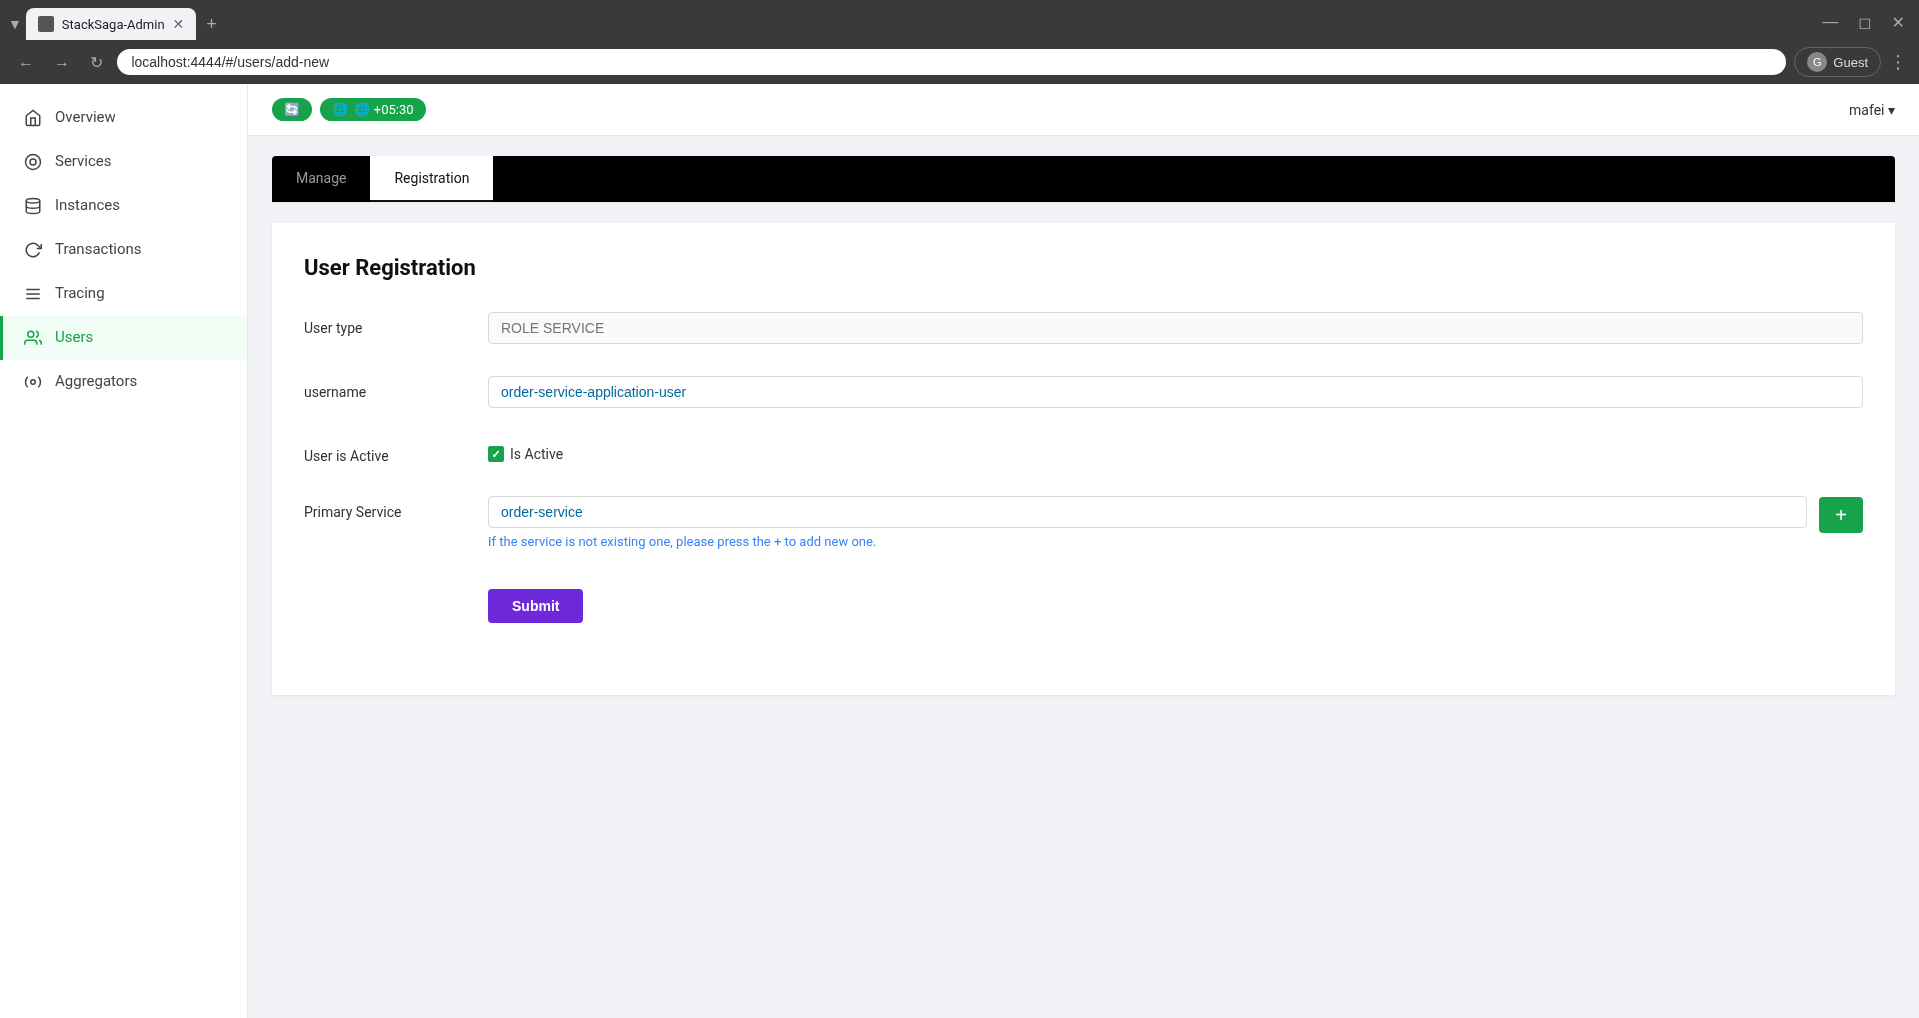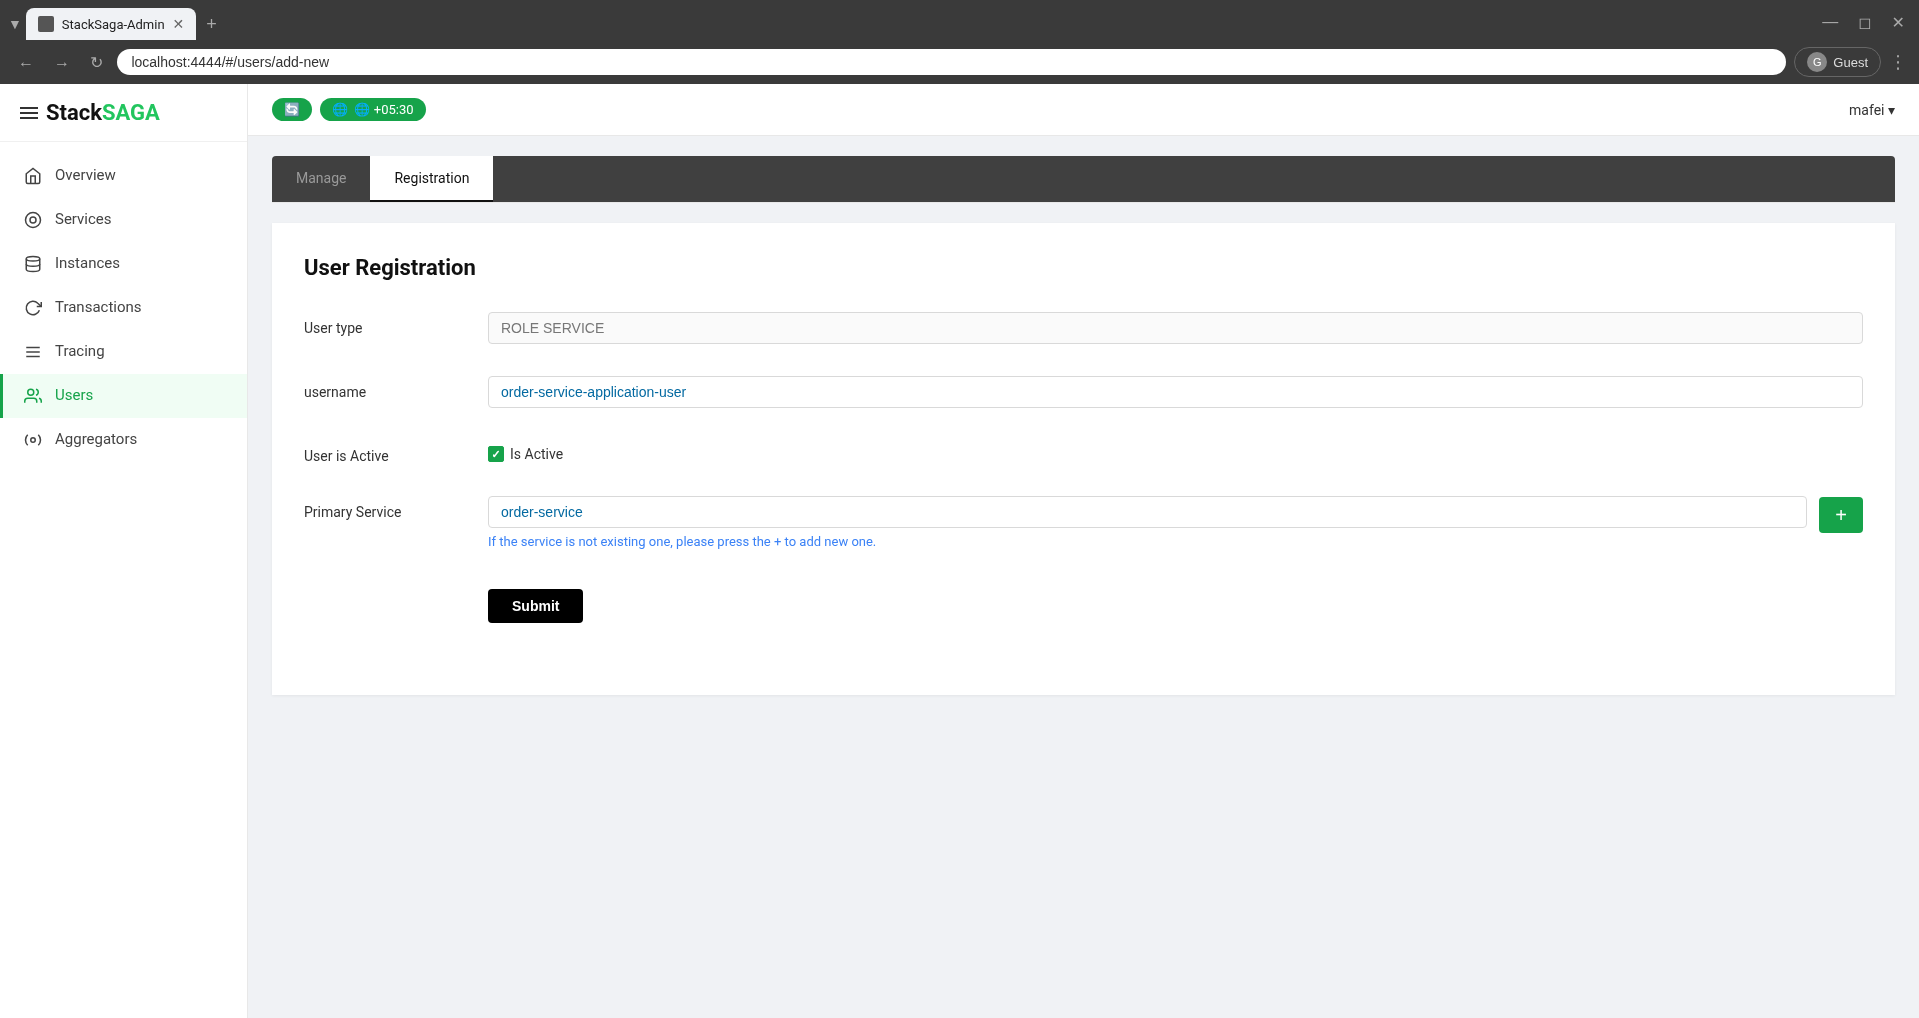--- a/index.html
+++ b/index.html
@@ -46,21 +46,21 @@
     
     .top-header { background: white; padding: 10px 24px; display: flex; align-items: center; justify-content: space-between; border-bottom: 1px solid #e8e8e8; height: 52px; }
     .header-status { display: flex; gap: 8px; }
     .status-badge { background: #16a34a; color: white; border-radius: 20px; padding: 4px 12px; font-size: 13px; display: flex; align-items: center; gap: 6px; }
     .user-menu { display: flex; align-items: flex-end; gap: 6px; color: #333; cursor: pointer; font-size: 14px; }
 
     
     .content-area { flex: 1; padding: 20px 24px; overflow-y: auto; background: #f0f2f5; }
 
     
-    .tabs-bar { display: flex; background: #404040; border-bottom: 1px solid #e8e8e8; margin-bottom: 20px; border-radius: 4px 4px 0 0; }
+    .tabs-bar { display: flex; background: #000000; border-bottom: 1px solid #e8e8e8; margin-bottom: 20px; border-radius: 4px 4px 0 0; }
     .tab-item { padding: 14px 24px; cursor: pointer; font-size: 14px; color: #999; border-bottom: 2px solid transparent; }
     .tab-item.active { color: #111; border-bottom: 2px solid #111; background: white; }
 
     
     .form-card { background: white; border-radius: 0; padding: 32px 32px 40px; box-shadow: 0 1px 3px rgba(0,0,0,0.06); }
     .form-title { font-size: 22px; font-weight: 700; color: #111; margin-bottom: 32px; }
 
     .form-row { display: flex; align-items: flex-start; margin-bottom: 32px; gap: 24px; }
     .form-label { width: 160px; flex-shrink: 0; color: #333; font-size: 14px; padding-top: 8px; }
     .form-control-wrapper { flex: 1; }
@@ -72,21 +72,21 @@
     .green-checkbox { width: 16px; height: 16px; background: #16a34a; border: 1px solid #16a34a; border-radius: 2px; display: inline-flex; align-items: center; justify-content: center; flex-shrink: 0; }
     .green-checkbox::after { content: '✓'; color: white; font-size: 11px; font-weight: bold; }
     .checkbox-label { font-size: 14px; color: #333; }
 
     .primary-service-row { display: flex; align-items: flex-start; gap: 12px; }
     .primary-service-input-wrap { flex: 1; }
     .service-hint { font-size: 13px; color: #3b82f6; margin-top: 6px; }
 
     .add-btn { background: #16a34a; border: none; border-radius: 4px; width: 44px; height: 36px; color: white; font-size: 20px; cursor: pointer; display: flex; align-items: center; justify-content: center; flex-shrink: 0; margin-top: 1px; }
 
-    .submit-btn { background: #000000; border: none; border-radius: 4px; color: white; padding: 9px 24px; font-size: 14px; font-weight: 600; cursor: pointer; margin-top: 8px; }
+    .submit-btn { background: #6d28d9; border: none; border-radius: 4px; color: white; padding: 9px 24px; font-size: 14px; font-weight: 600; cursor: pointer; margin-top: 8px; }
   </style>
 </head>
 <body>
 
 <div class="browser-chrome">
 
   <div class="browser-tabs">
     <button class="browser-tab-list-btn">▼</button>
     <div class="browser-tab">
       <div class="browser-tab-icon"></div>
@@ -109,30 +109,20 @@
     <button class="guest-btn">
       <span class="guest-icon">G</span>
       <span>Guest</span>
     </button>
     <button class="browser-menu-btn">⋮</button>
   </div>
 
   <div class="app-container">
 
     <div class="sidebar">
-      <div class="sidebar-logo">
-        <div class="logo-hamburger">
-          <span></span>
-            <span></span>
-            <span></span>
-        </div>
-        <div class="logo-text">
-          <span>Stack</span><span class="saga">SAGA</span>
-        </div>
-      </div>
 
       <nav class="sidebar-nav">
 
         <div class="nav-item">
           <span class="nav-icon">
             <svg width="18" height="18" viewBox="0 0 24 24" fill="none" stroke="currentColor" stroke-width="2">
                 <path d="M3 9l9-7 9 7v11a2 2 0 0 1-2 2H5a2 2 0 0 1-2-2z"></path>
                 <polyline points="9 22 9 12 15 12 15 22"></polyline>
               </svg>
           </span>

